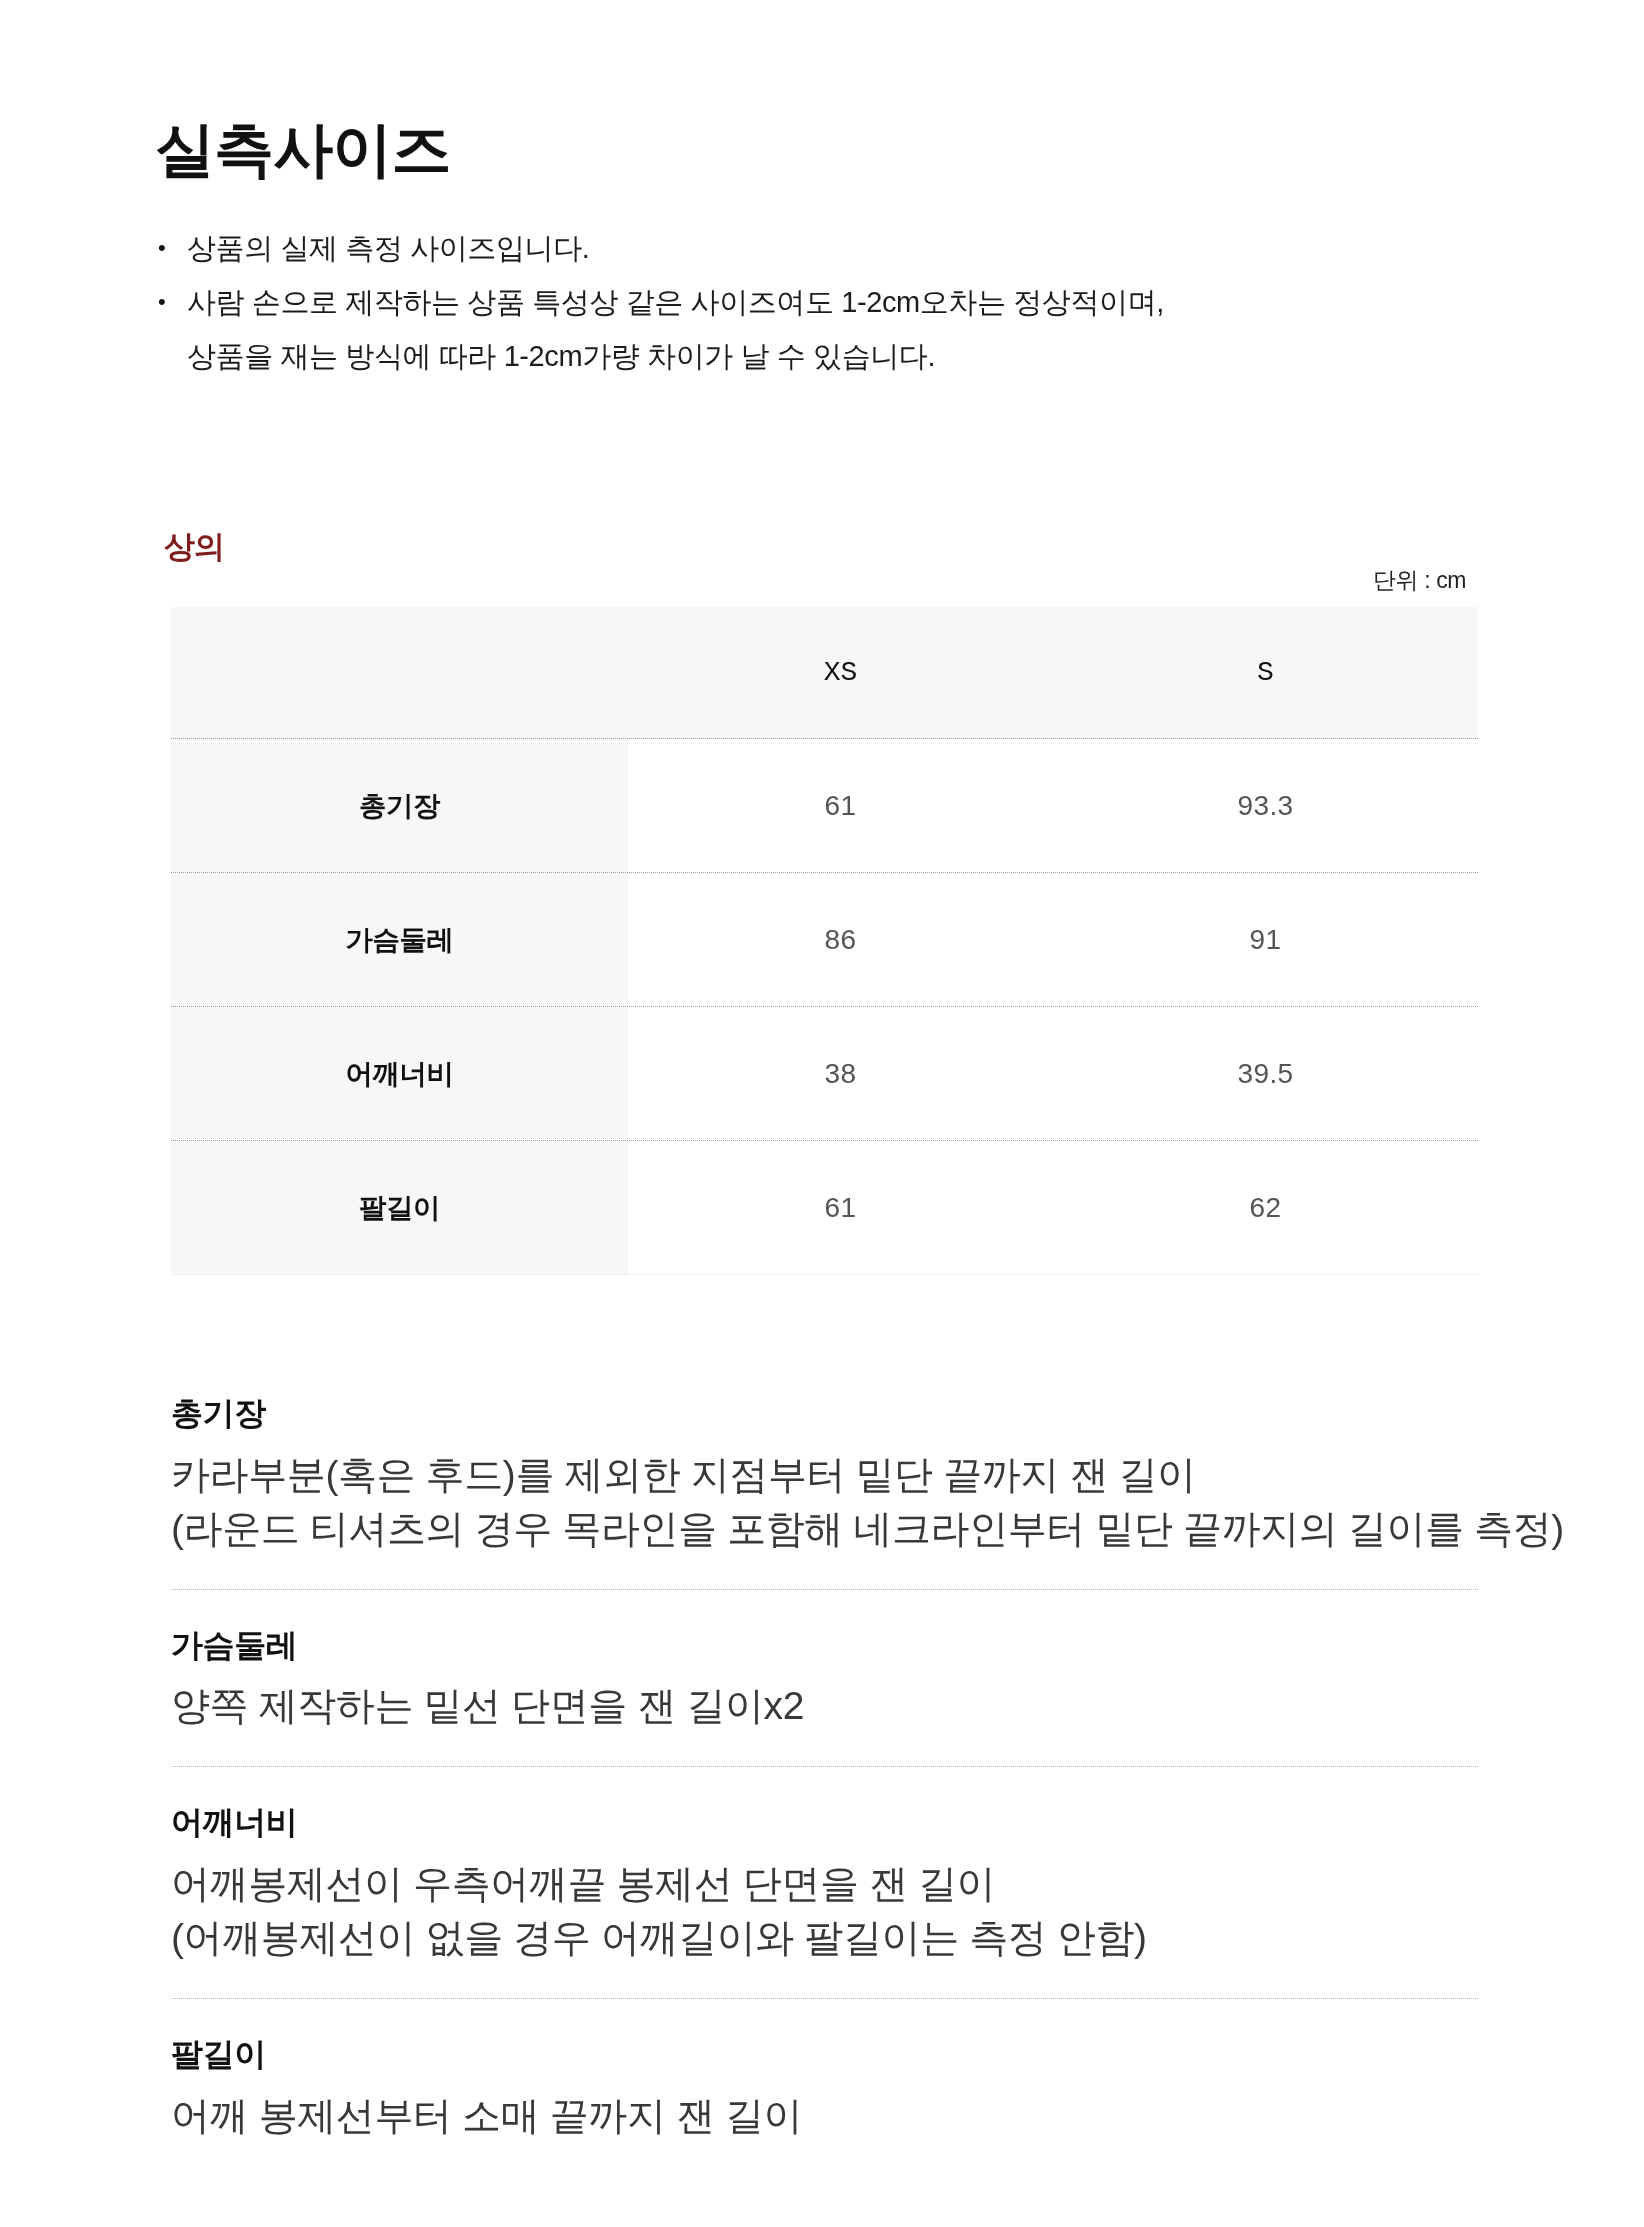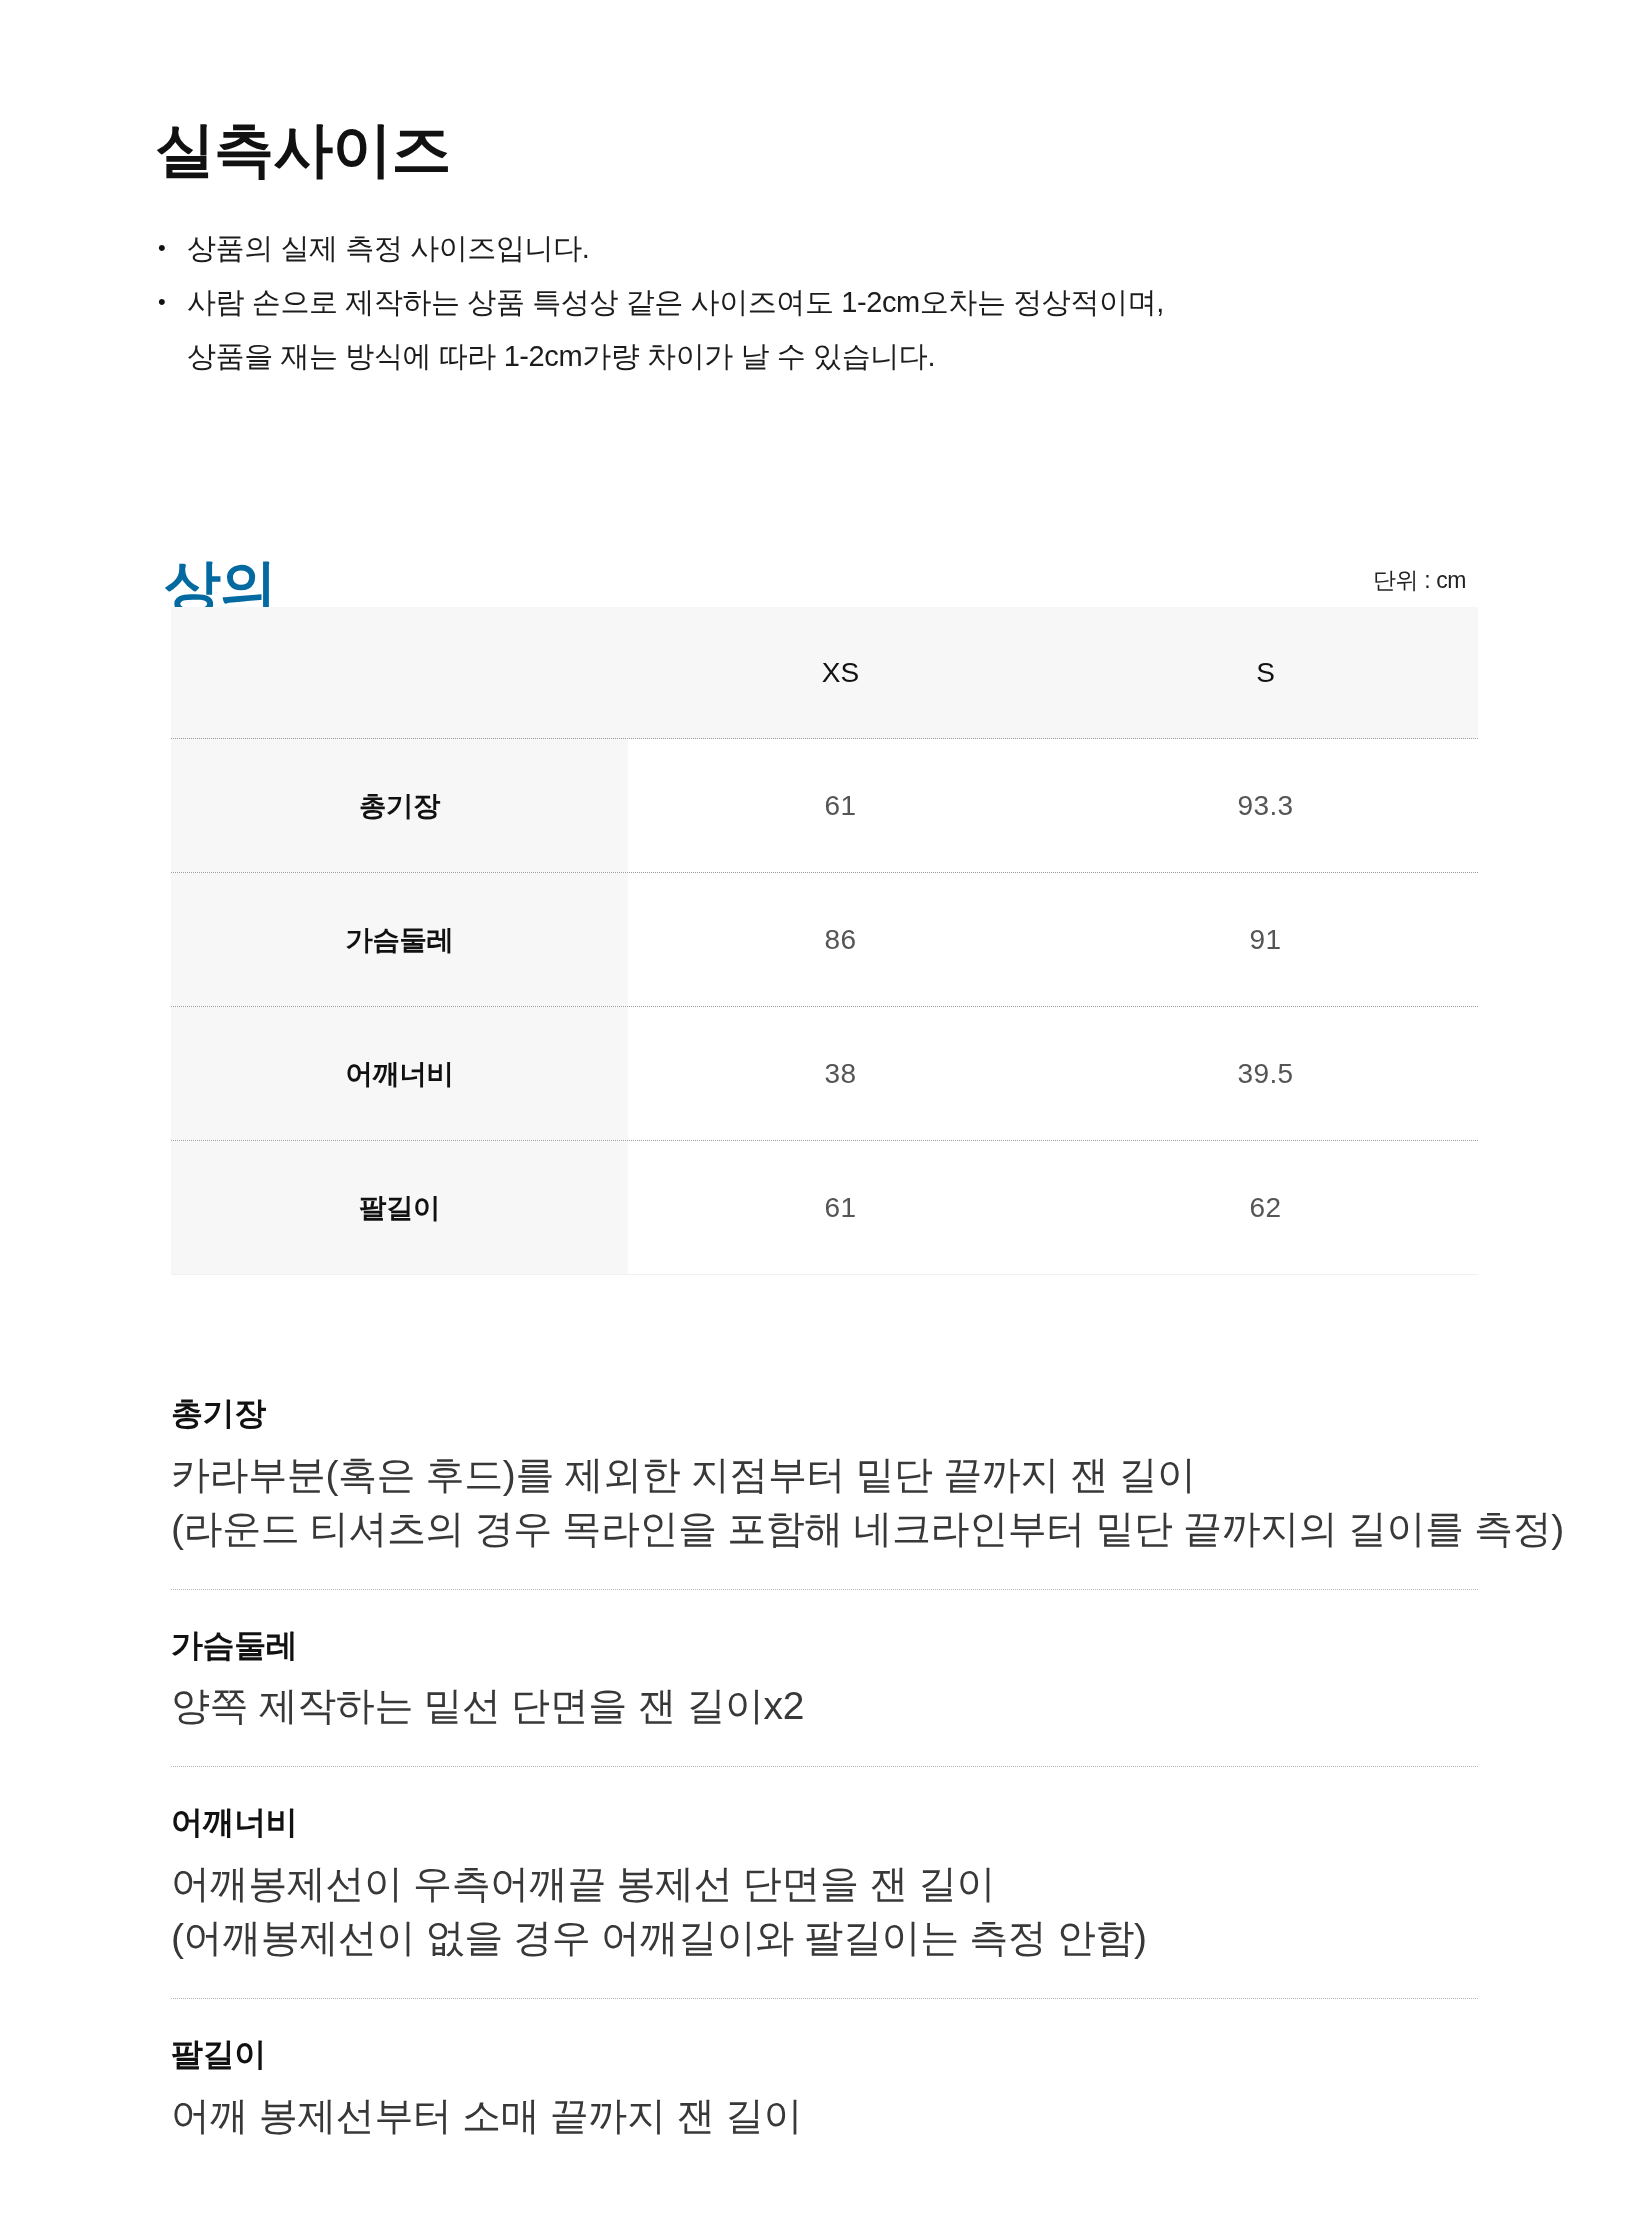--- a/index.html
+++ b/index.html
@@ -32,42 +32,42 @@
   }
   .note-line {
     font-size: 29px; line-height: 54px;
     color: #1c1c1c; letter-spacing: -0.4px;
     white-space: nowrap;
   }
 
   
   #tops-heading {
     left: 164px; top: 501px;
-    font-size: 57px; font-weight: 700;
-    letter-spacing: -0.9px; color: #0369a1;
+    font-size: 31px; font-weight: 700;
+    letter-spacing: -0.9px; color: #7f1d1d;
     line-height: 1.3;
   }
   #unit-label {
     left: 159px; top: 565px; width: 1307px;
     text-align: right;
     font-size: 23px; color: #222222; letter-spacing: -0.4px;
   }
 
   
   #size-table { left: 171px; top: 607px; width: 1307px; }
   .t-row { display: grid; grid-template-columns: 457px 425px 425px; }
   .t-header {
     height: 132px;
     background: #f7f7f7;
     border-bottom: 0.9px dotted #9c9c9c;
   }
   .t-body-row { height: 134px; border-bottom: 0.9px dotted #9c9c9c; }
   .t-body-row.last { border-bottom: 0.9px solid #f0f0f0; }
   .t-cell { display: flex; align-items: center; justify-content: center; }
-  .t-col-head { font-size: 28px; font-weight: 500; color: #111111; }
+  .t-col-head { font-size: 28px; font-weight: 500; color: #111111; font-family: Liberation Mono, monospace; }
   .t-col-label {
     background: #f7f7f7;
     font-size: 27.4px; font-weight: 700; color: #111111;
     letter-spacing: -0.4px;
   }
   .t-value { font-size: 28px; color: #555555; letter-spacing: 0.4px; }
 
   
   #glossary { left: 171px; top: 1393px; width: 1307px; }
   .g-term {

